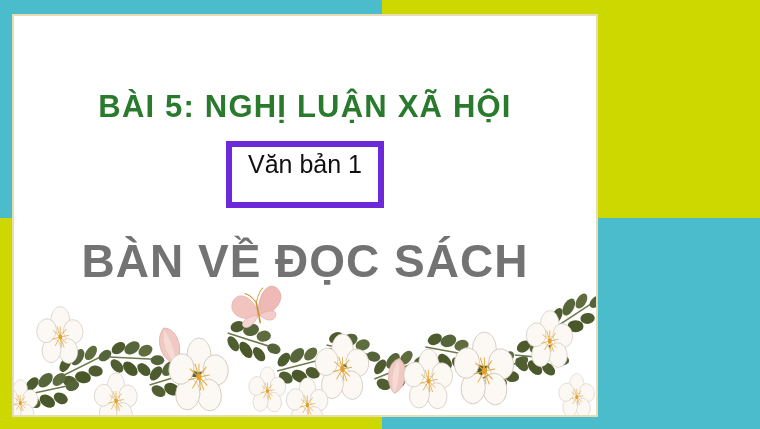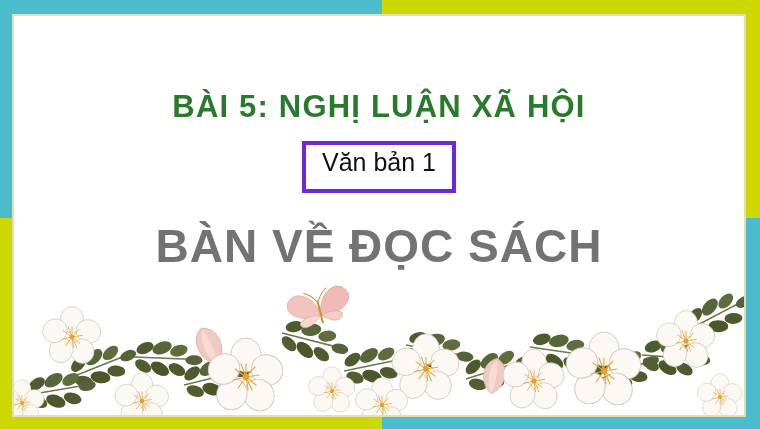--- a/index.html
+++ b/index.html
@@ -23,21 +23,21 @@
   .fb-top-left    { left: 0;   top: 0;    width: 382px; height: 218px; background: #4BBCCB; }
   .fb-top-right   { left: 382px; top: 0;  width: 378px; height: 218px; background: #CCD800; }
   .fb-bot-left    { left: 0;   top: 218px; width: 382px; height: 211px; background: #CCD800; }
   .fb-bot-right   { left: 382px; top: 218px; width: 378px; height: 211px; background: #4BBCCB; }
 
   
   #card {
     position: absolute;
     left: 12px;
     top: 14px;
-    width: 734px;
+    width: 586px;
     height: 403px;
     background: #ffffff;
     border: 2px solid #E8DCB5;
     box-sizing: border-box;
     overflow: hidden;
   }
 
   
   .text-stack {
     position: absolute;
@@ -58,22 +58,22 @@
     white-space: nowrap;
   }
 
   .subtitle-wrap {
     margin-top: 17px;
     display: flex;
     justify-content: center;
   }
   #subtitle-box {
     display: inline-block;
-    border: 4px solid #6d28d9;
-    padding: 3px 16px 12px 16px;
+    border: 6px solid #6d28d9;
+    padding: 3px 16px 23px 16px;
     font-size: 25px;
     color: #101010;
     font-weight: normal;
     line-height: 1.15;
     background: #ffffff;
   }
 
   #main-heading {
     margin: 0;
     padding-top: 29px;

